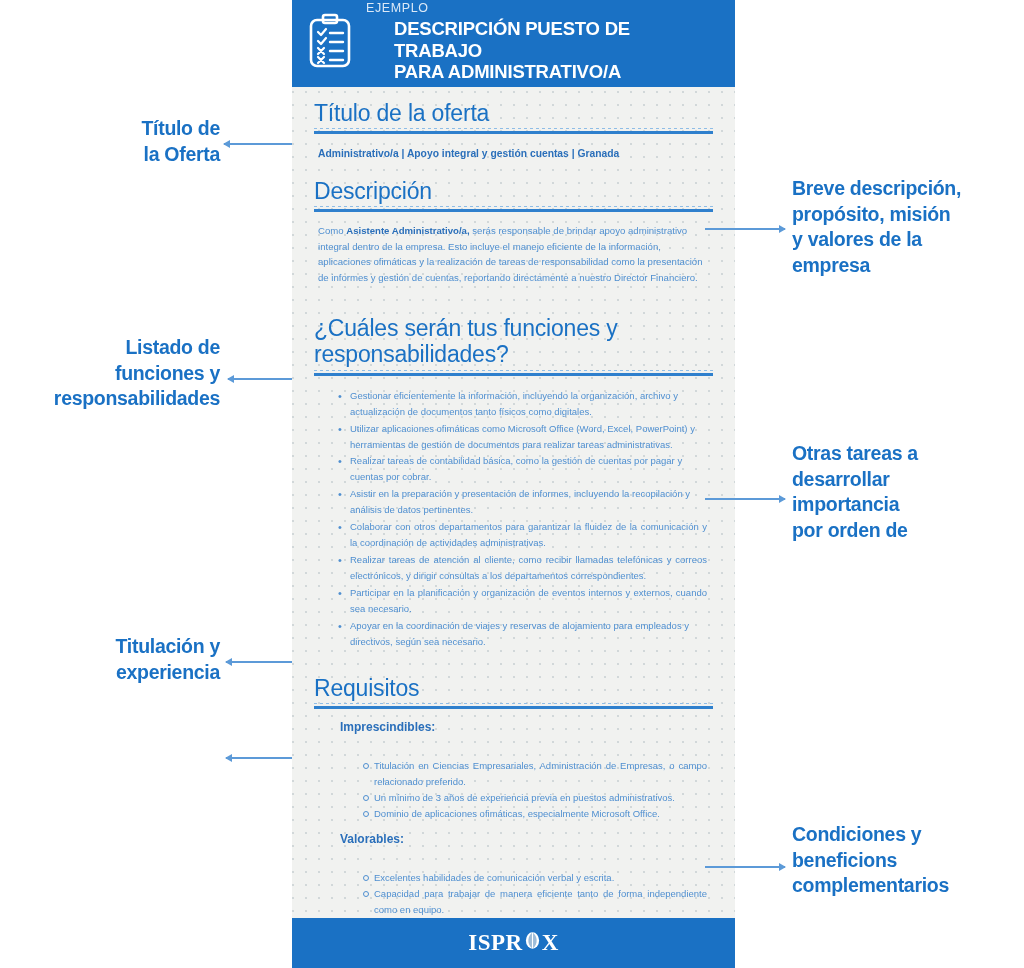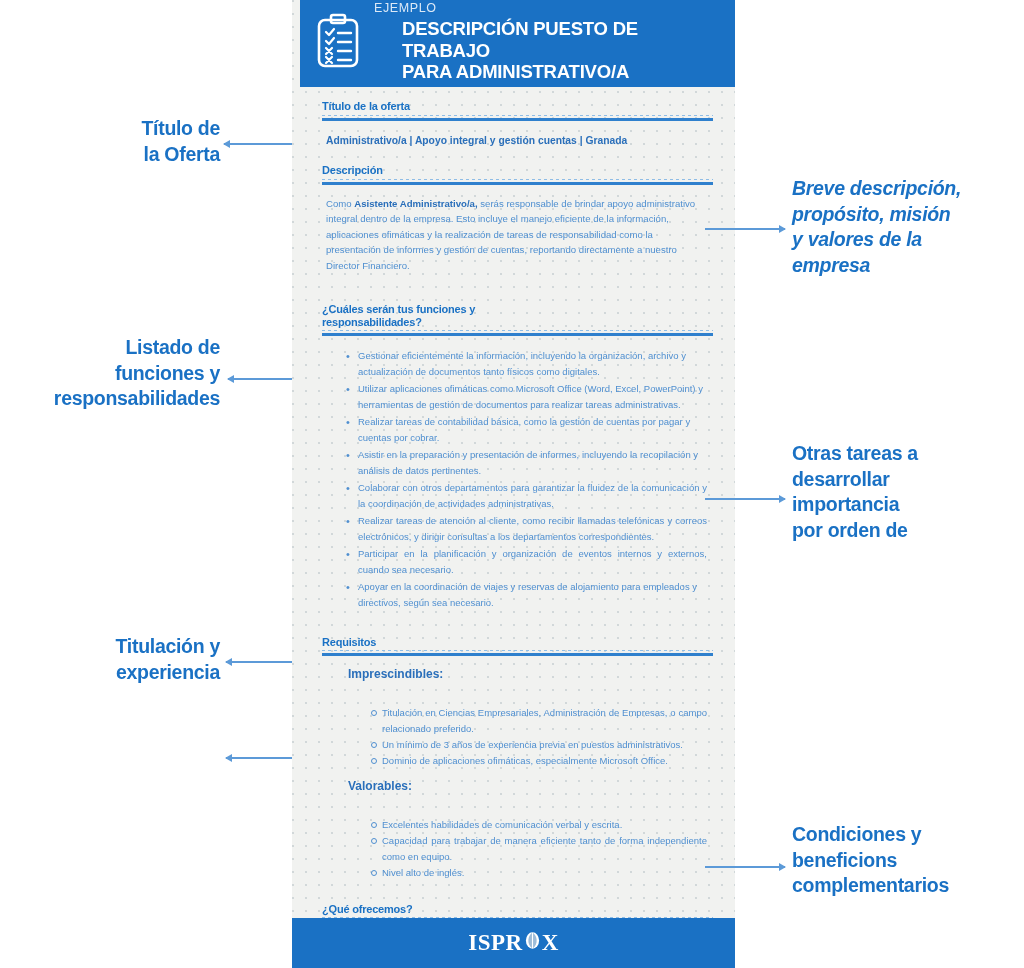--- a/index.html
+++ b/index.html
@@ -11,21 +11,20 @@
   }
   #page { position: relative; width: 1024px; height: 968px; }
 
   
   #doc {
     position: absolute; left: 292px; top: 0; width: 443px; height: 968px;
     background-color: #f1f2f0;
     background-image:
       radial-gradient(circle at 1px 1px, rgba(150,165,175,.35) 1px, transparent 0);
     background-size: 13px 13px;
-    padding-left: 8px;
   }
 
   
   .doc-header {
     background: #1a71c4; color: #fff;
     padding: 10px 16px 12px 16px;
     height: 87px;
     display: flex; align-items: center; gap: 14px;
   }
   .clip-icon { flex: 0 0 auto; }
@@ -37,21 +36,21 @@
   .hdr-title {
     font-size: 18.5px; font-weight: 700; letter-spacing: -0.2px;
     line-height: 1.18;
     margin-left: 28px;
   }
 
   .doc-body { padding: 0 22px; }
 
   
   .sec-h {
-    color: #1a71c4; font-weight: 700; font-size: 11px;
+    color: #1a71c4; font-weight: 400; font-size: 23px;
     line-height: 1.14; letter-spacing: -0.2px;
     padding-top: 13px; padding-bottom: 5px;
   }
   .rule {
     height: 3px; background: #2f80cd; position: relative;
     margin-bottom: 2px;
   }
   .rule::before{
     content:""; position:absolute; left:0; right:0; top:-3px; height:1px;
     background-image: repeating-linear-gradient(to right,#8fbde6 0 3px, transparent 3px 6px);
@@ -255,21 +254,21 @@
 
   <div class="arrow to-left" style="left:226px; top:753px; width:66px;">
     <span class="shaft"></span>
       <span class="head"></span>
   </div>
 
   <div class="arrow to-right" style="left:705px; top:224px; width:80px;">
     <span class="shaft"></span>
       <span class="head"></span>
   </div>
-  <div class="anno right" style="left:792px; top:176px; width:225px;font-style:italic;">
+  <div class="anno right" style="left:792px; top:176px; width:225px;">
     <div>Breve descripción,</div>
     <div>propósito, misión</div>
     <div>y valores de la</div>
     <div>empresa</div>
   </div>
 
   <div class="arrow to-right" style="left:705px; top:494px; width:80px;">
     <span class="shaft"></span>
       <span class="head"></span>
   </div>

